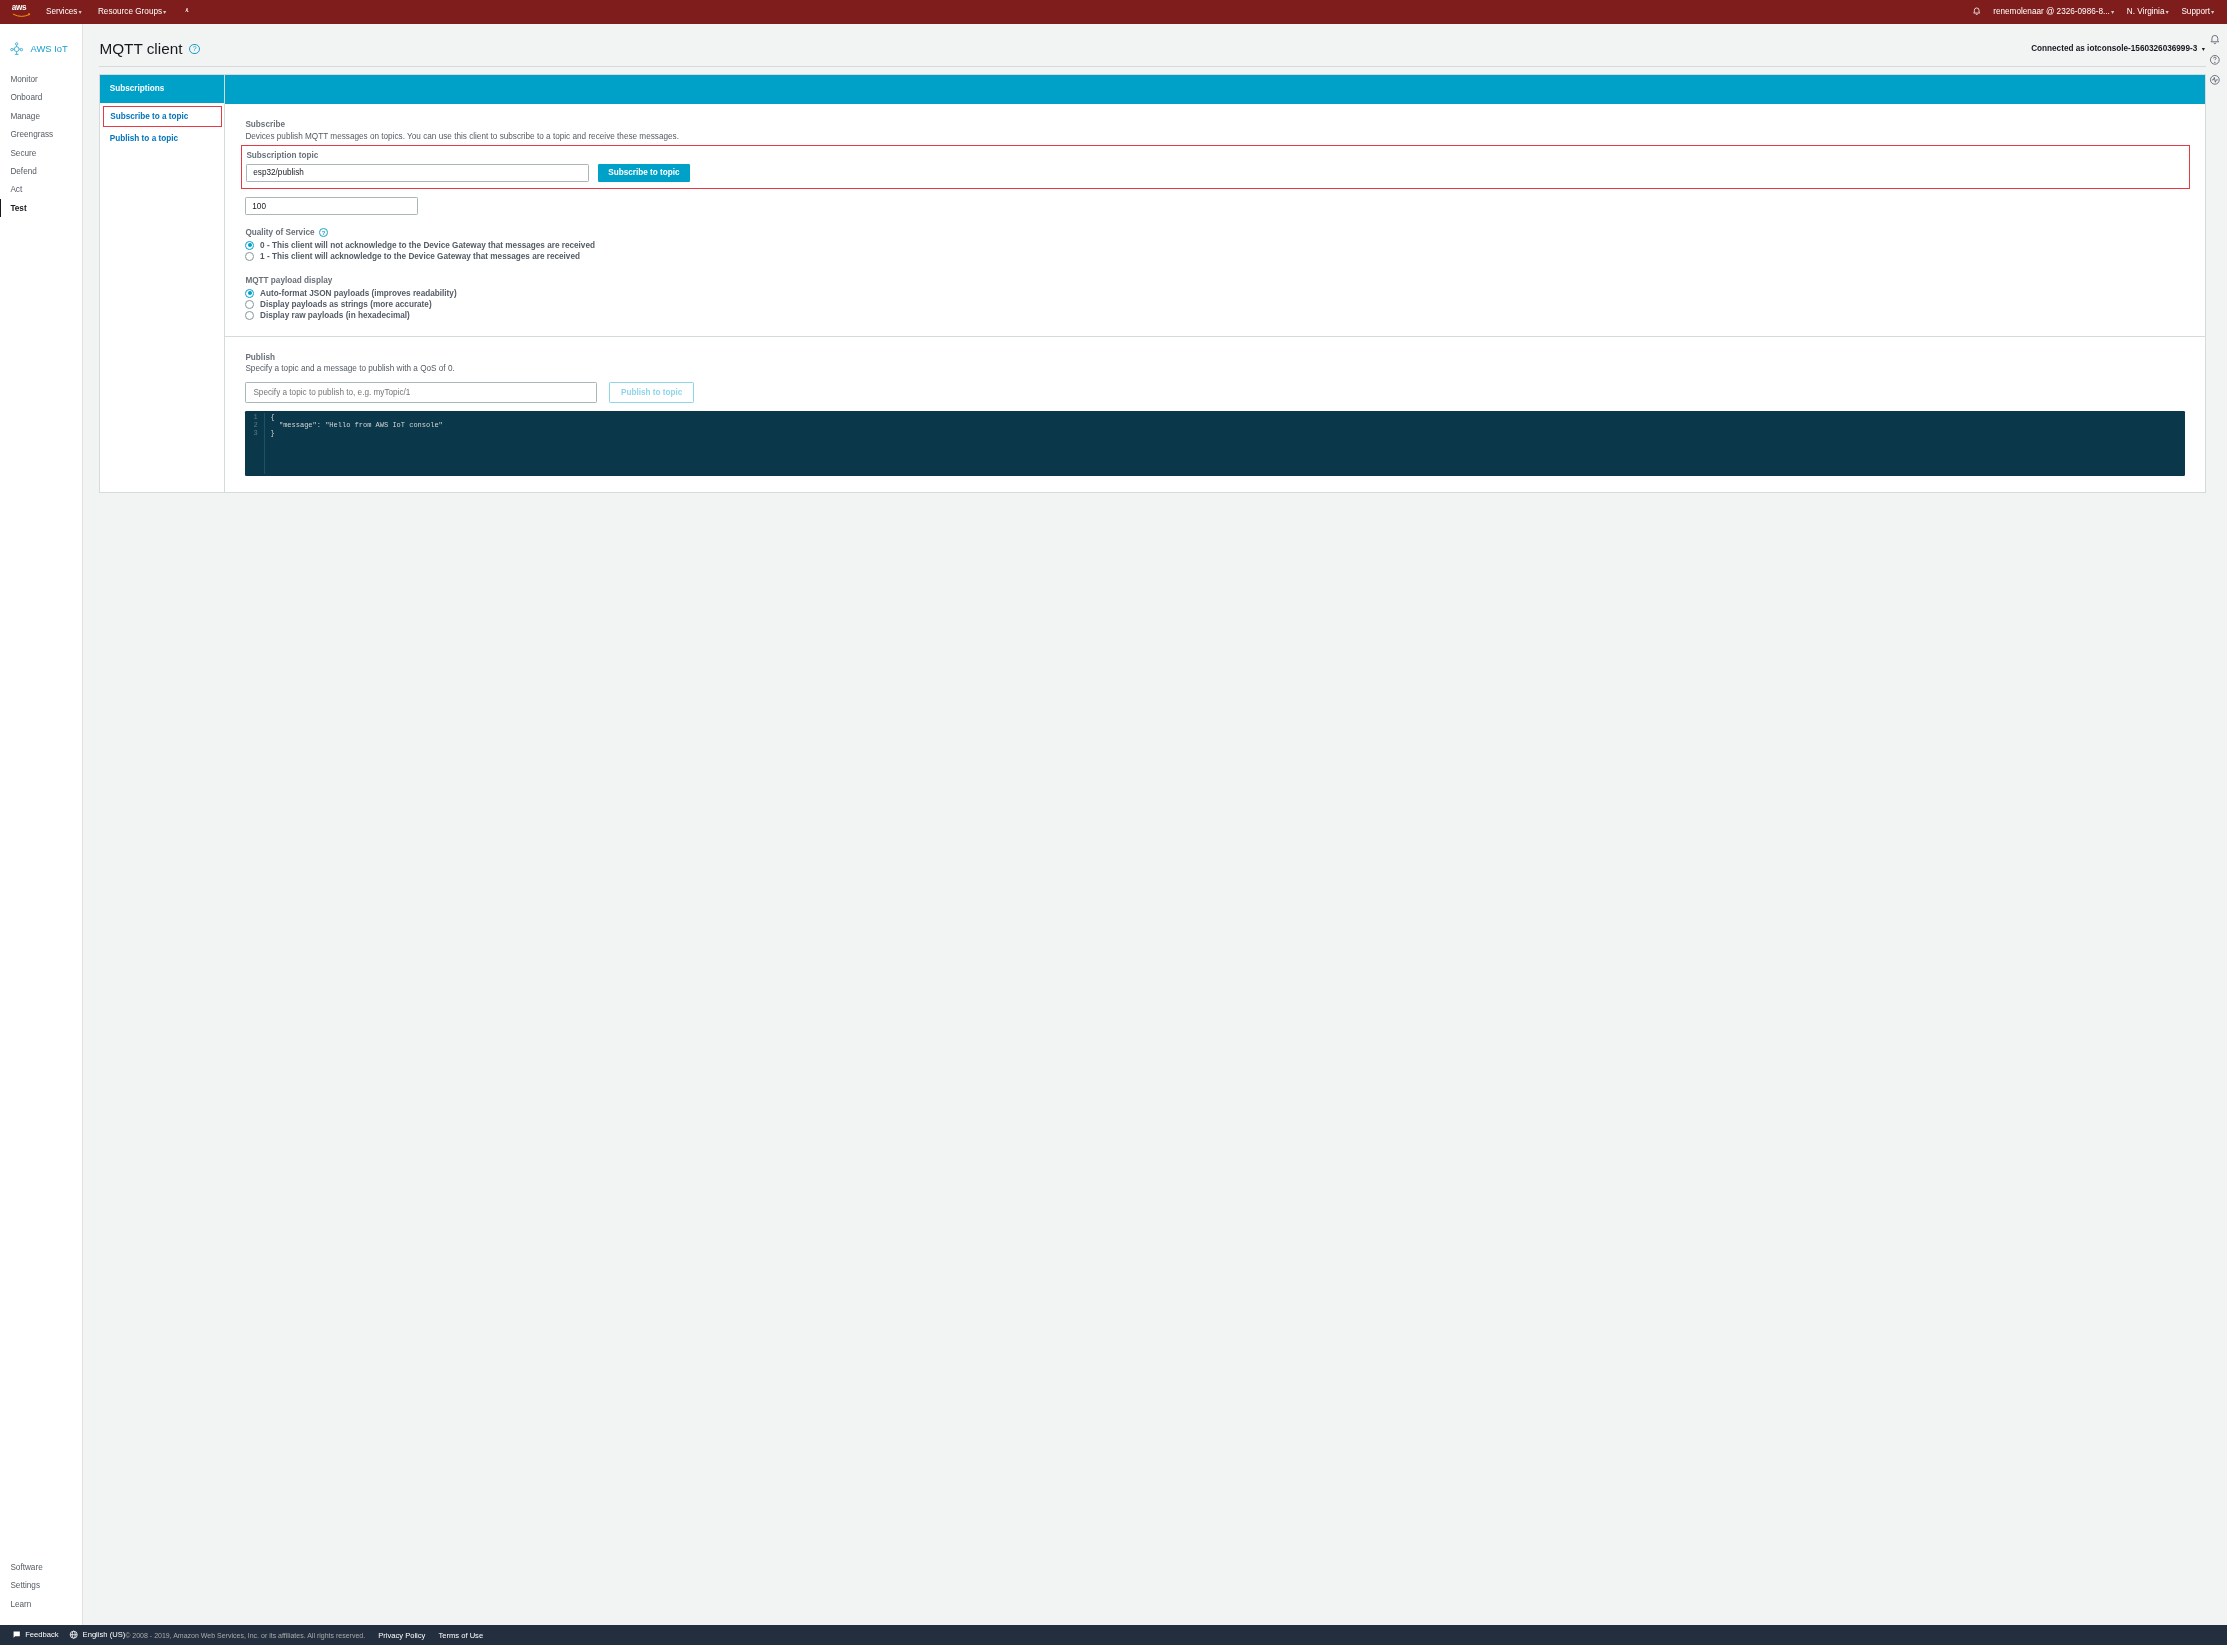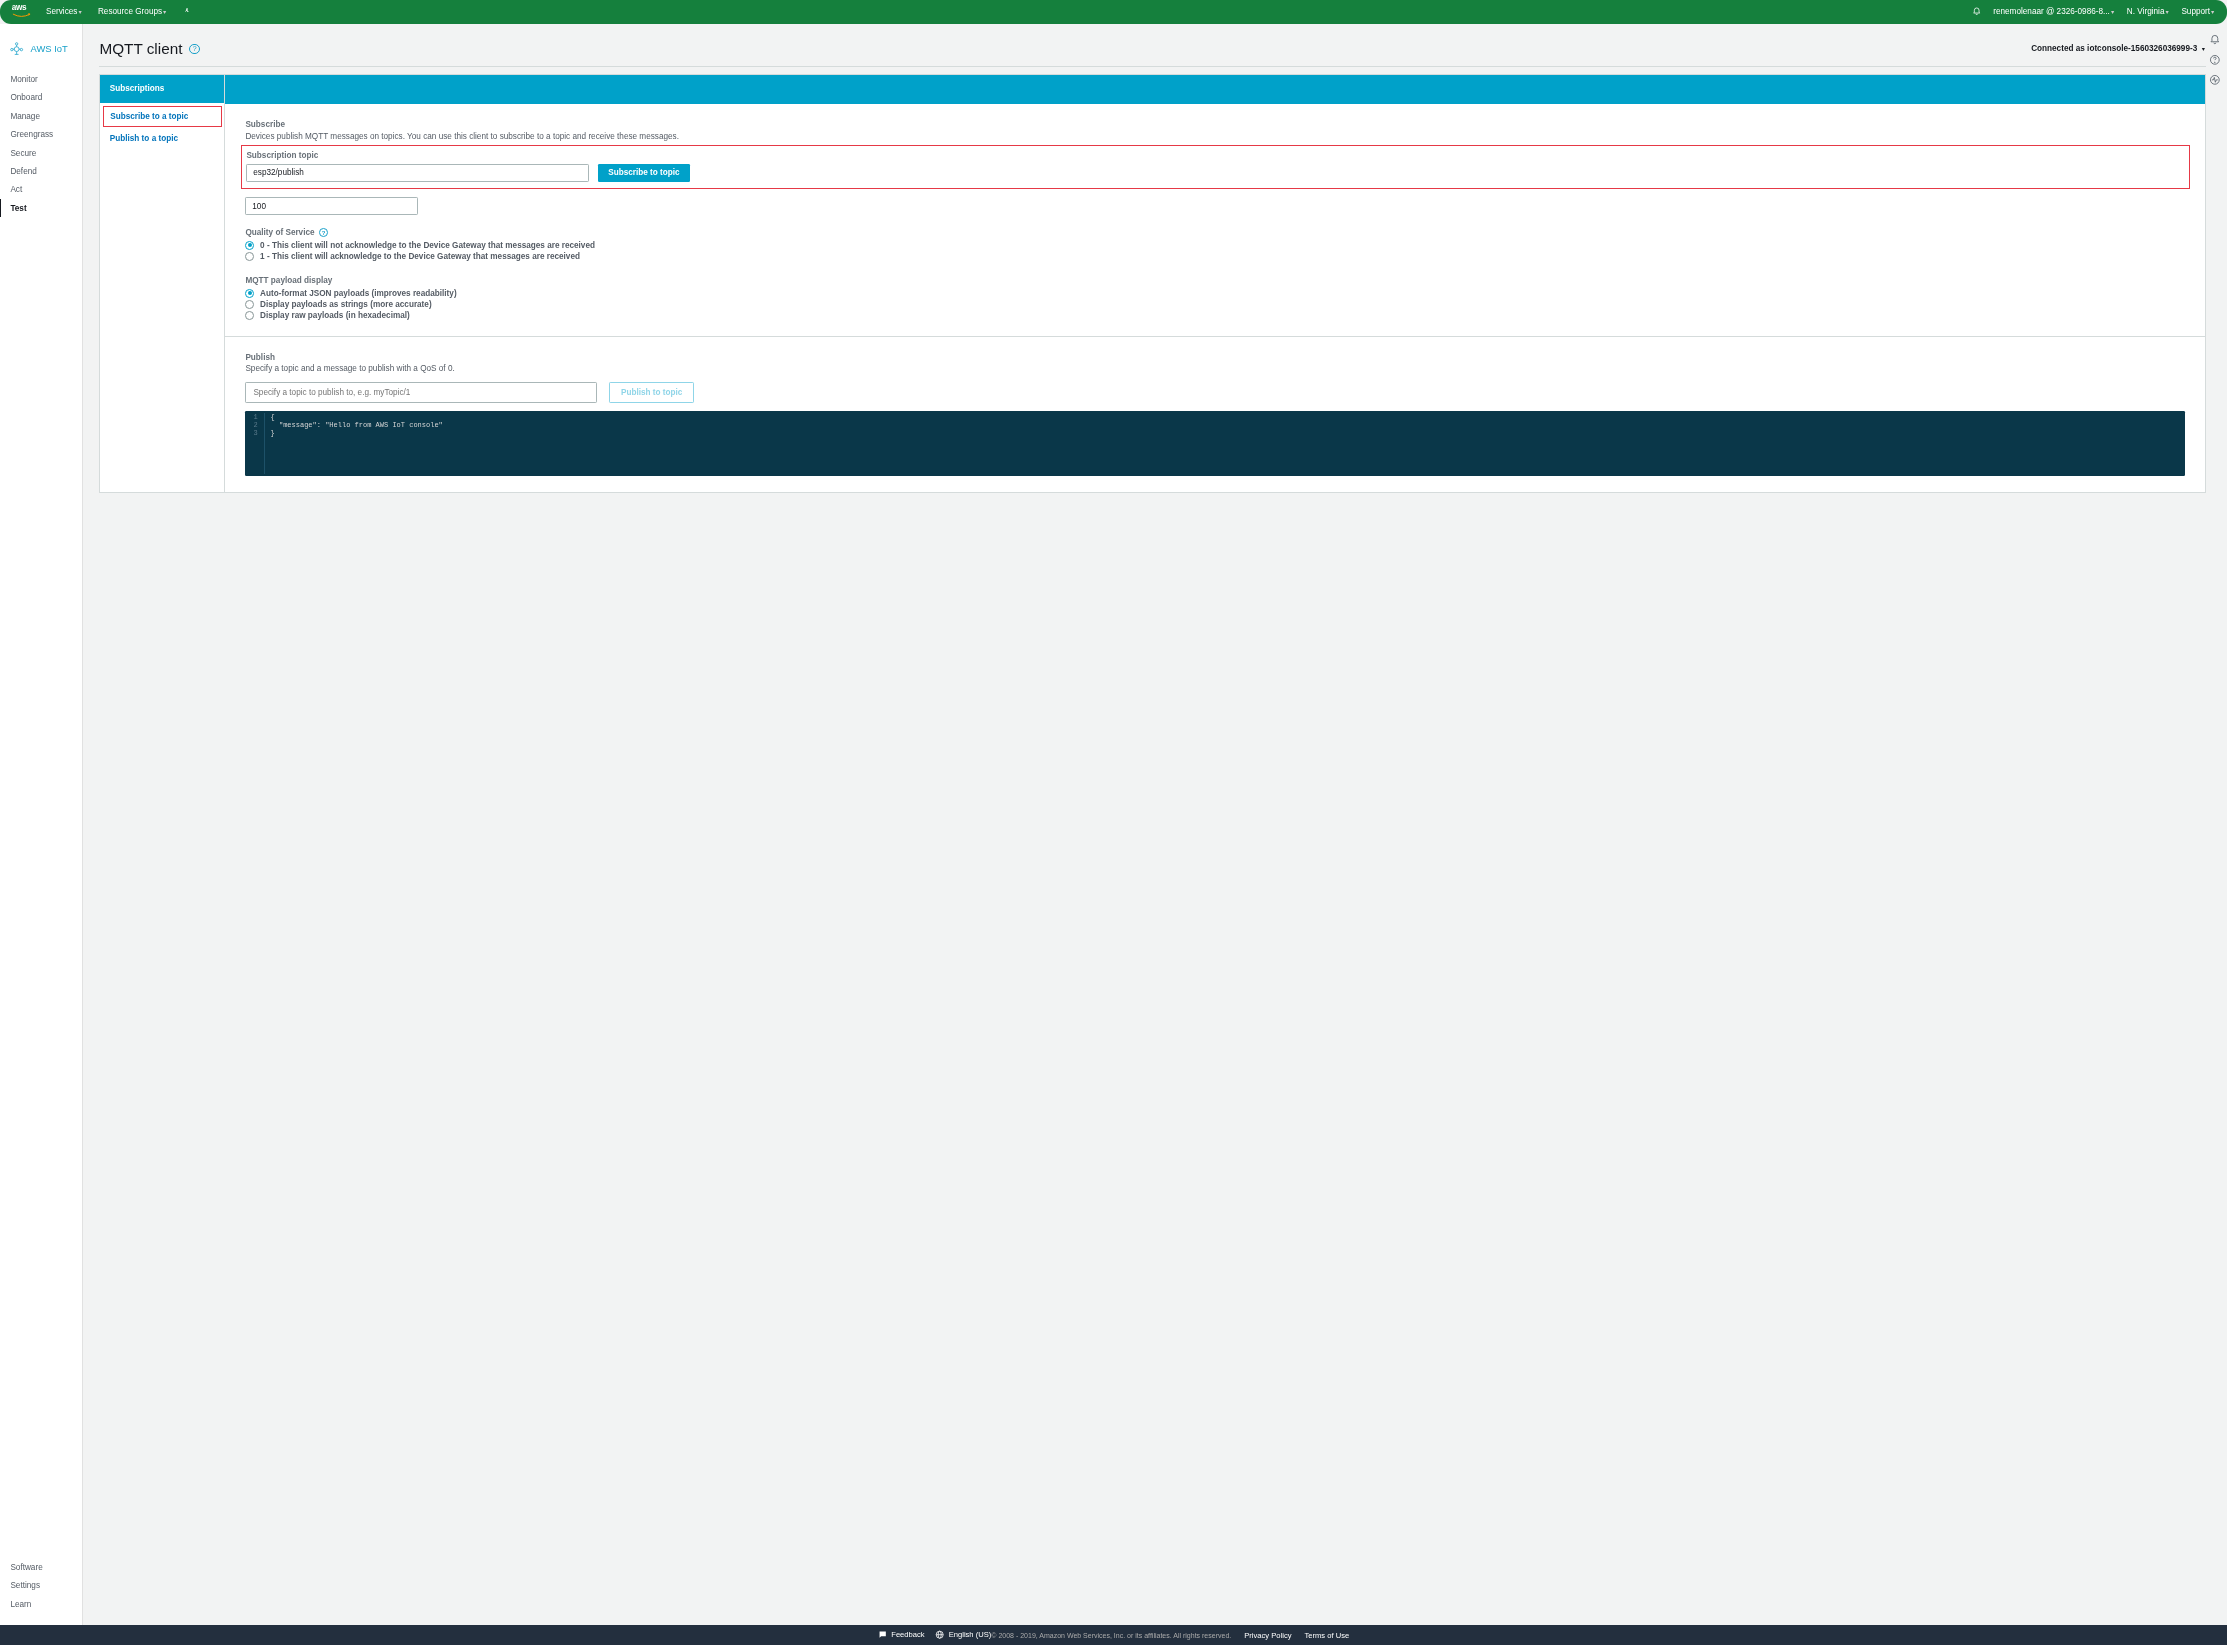--- a/index.html
+++ b/index.html
@@ -1,19 +1,19 @@
 <!DOCTYPE html>
 <html style="font-size:9.4px"><head>
 <meta charset="utf-8">
 <style>
   * { box-sizing: border-box; margin: 0; padding: 0; }
   body { font-family: "Amazon Ember", "Helvetica Neue", Arial, sans-serif; font-size: 8.2px; color: #333; background: #f2f3f3; }
   
   
-  .top-nav { background: #15803d; height: 23.5px; display: flex; align-items: center; padding: 0 11.7px; color: #fff; justify-content: space-between; border-radius: 11px; }
+  .top-nav { background: #7f1d1d; height: 23.5px; display: flex; align-items: center; padding: 0 11.7px; color: #fff; justify-content: space-between; }
   .top-nav-left { display: flex; align-items: center; gap: 15.3px; height: 100%; }
   .aws-logo { color: #ff9900; font-weight: bold; font-size: 8.2px; display: flex; align-items: center; }
   .aws-logo-text { color: #fff; font-weight: bold; letter-spacing: -0.3px; }
   .aws-logo-swoosh { color: #ff9900; font-size: 5.3px; margin-top: -1.8px; }
   .nav-item { color: #fff; font-size: 8.2px; display: flex; align-items: center; gap: 0; cursor: pointer; }
   .nav-caret { font-size: 5.3px; color: #ccc; }
   .top-nav-right { display: flex; align-items: center; gap: 11.7px; }
   .bell-icon { width: 9.4px; height: 9.4px; }
   .pin-icon { color: #fff; font-size: 8.2px; }
 
@@ -74,21 +74,21 @@
   
   .code-editor { background: #0a3749; color: #d4d4d4; font-family: "Courier New", monospace; font-size: 7px; border-radius: 1.2px; padding: 2.3px 0; min-height: 65px; display:flex; }
   .code-gutter { padding: 0 5.9px 0 8.2px; color: #5a7a8a; text-align: right; user-select: none; border-right:0.6px solid #1d5168; }
   .code-lines { padding: 0 5.9px; white-space: pre; }
   
   
   .right-rail { position: fixed; right: 5.9px; top: 33px; display: flex; flex-direction: column; gap: 7px; }
   .rail-icon { width: 11.7px; height: 11.7px; color: #687078; cursor: pointer; }
 
   
-  .footer { position: fixed; bottom: 0; left: 0; right: 0; height: 20px; background: #232f3e; display: flex; align-items: center; justify-content: center; color: #fff; padding: 0 11.7px; font-size: 7.6px; margin-top: 47px; }
+  .footer { position: fixed; bottom: 0; left: 0; right: 0; height: 20px; background: #232f3e; display: flex; align-items: center; justify-content: flex-start; color: #fff; padding: 0 11.7px; font-size: 7.6px; margin-top: 47px; }
   .footer-left { display: flex; align-items: center; gap: 10.6px; }
   .footer-item { display: flex; align-items: center; gap: 4.1px; cursor: pointer; }
   .footer-right { display: flex; align-items: center; gap: 13px; color: #aaa; font-size: 7px; }
   .footer-link { color: #fff; font-size: 7.6px; }
 </style>
 </head>
 <body>
 
 <div class="top-nav">
   <div class="top-nav-left">

